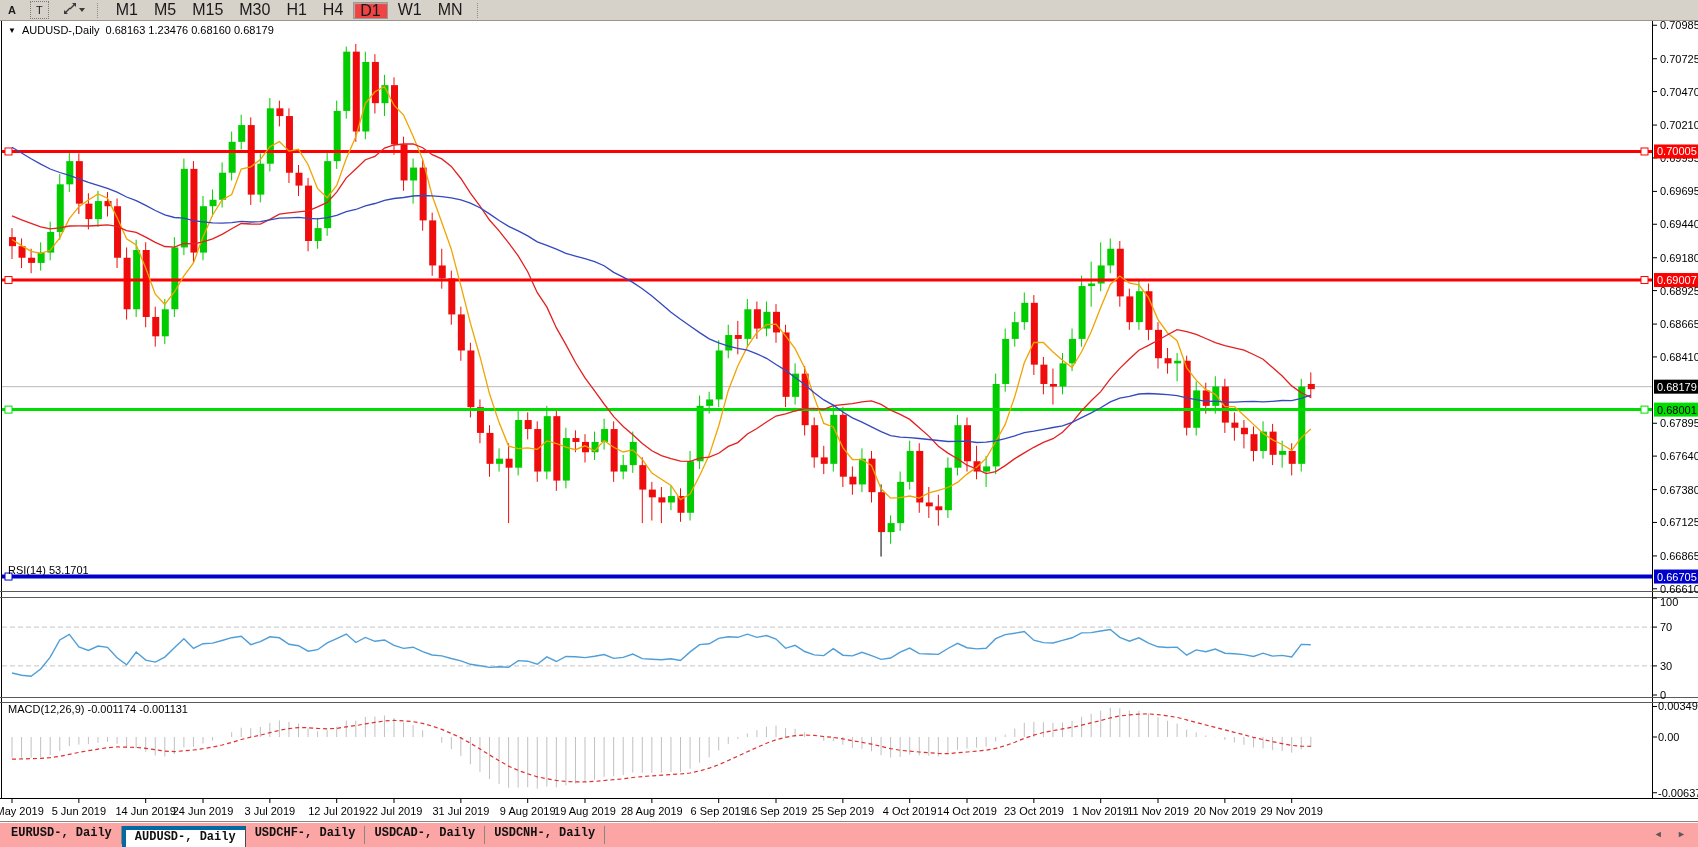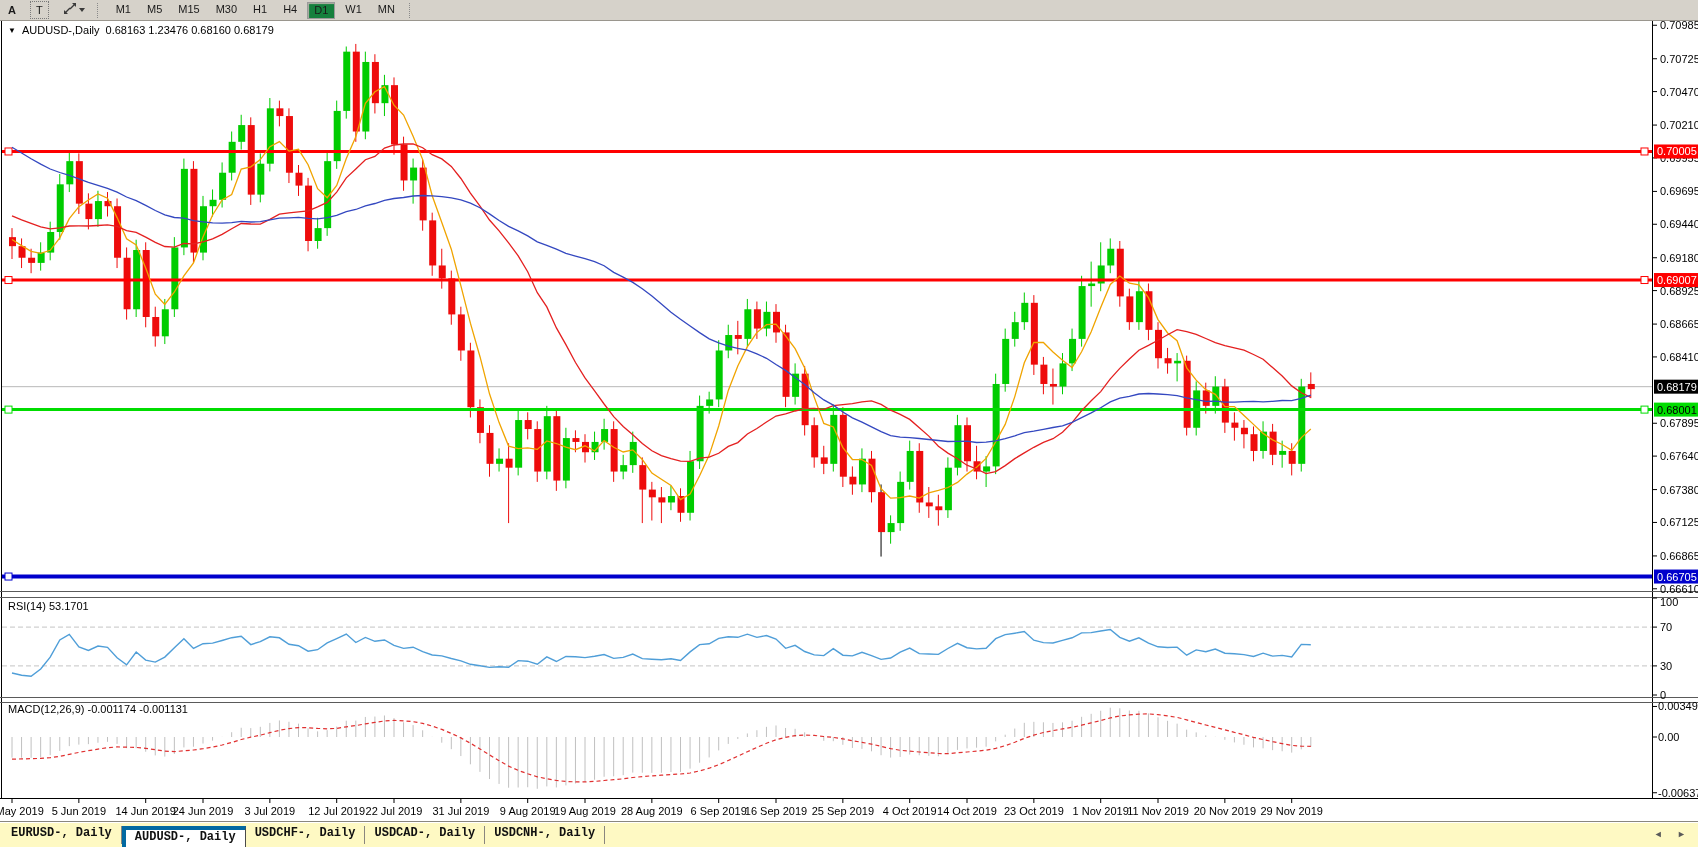--- a/index.html
+++ b/index.html
@@ -7,30 +7,30 @@
        font-family:"Liberation Sans",sans-serif;}
   .toolbar{position:absolute;left:0;top:0;width:1698px;height:20px;background:#d6d2ca;
            border-bottom:1px solid #9a968e;z-index:5;display:flex;align-items:center;}
   .tbtn{height:16px;line-height:16px;padding:0 5px;margin:0 1px;font-size:11px;color:#1a1a1a;
         text-align:center;cursor:default;}
   .tbtn.dotted{border:1px dotted #7a7a7a;}
   .tbtn.icon{display:flex;align-items:center;gap:2px;}
   .caret{width:0;height:0;border-left:3px solid transparent;border-right:3px solid transparent;
          border-top:4px solid #3a3a3a;display:inline-block;}
   .tsep{width:6px;height:15px;border-left:1px dotted #8a8a8a;margin:0 4px 0 6px;}
-  .tfbtn{height:15px;line-height:15px;padding:0 6px;margin:0 2px;font-size:11px;color:#1a1a1a;}
-  .tfbtn.active{background:#15803d;border:1px solid #9a9a9a;box-shadow:inset 1px 1px 1px #b5b1a8;}
+  .tfbtn{height:15px;line-height:15px;padding:0 6px;margin:0 2px;font-size:16px;color:#1a1a1a;}
+  .tfbtn.active{background:#ef4444;border:1px solid #9a9a9a;box-shadow:inset 1px 1px 1px #b5b1a8;}
   #chartSvg{position:absolute;left:0;top:0;z-index:1;}
   .chart-title{position:absolute;left:8px;top:24px;z-index:3;font-size:11px;color:#000;
                display:flex;gap:6px;align-items:center;}
   .tri{font-size:8px;color:#000;}
   .panel-label{position:absolute;left:8px;z-index:3;font-size:11px;color:#000;}
-  #rsiLabel{top:600px;text-align:right;}
+  #rsiLabel{top:564px;text-align:right;}
   #macdLabel{top:703px;}
-  .tabbar{position:absolute;left:0;top:822px;width:1698px;height:25px;background:#fef9c3;
+  .tabbar{position:absolute;left:0;top:822px;width:1698px;height:25px;background:#fca5a5;
           border-top:1px solid #ffffff;box-shadow:0 -1px 0 #8a867e;z-index:5;}
   .tabs{position:absolute;left:2px;top:3px;display:flex;}
   .tab{height:18px;line-height:18px;padding:0 9px;font:bold 12px "Liberation Mono",monospace;
        color:#111;border-right:1px solid #8a867e;background:transparent;cursor:default;}
   .tab.active{background:#ffffff;border:4px solid #0369a1;border-right:1px solid #4a4a4a;}
   .tabscroll{position:absolute;right:6px;top:6px;font-size:9px;color:#5a5a5a;letter-spacing:6px;}
 </style>
 </head>
 <body>
 

